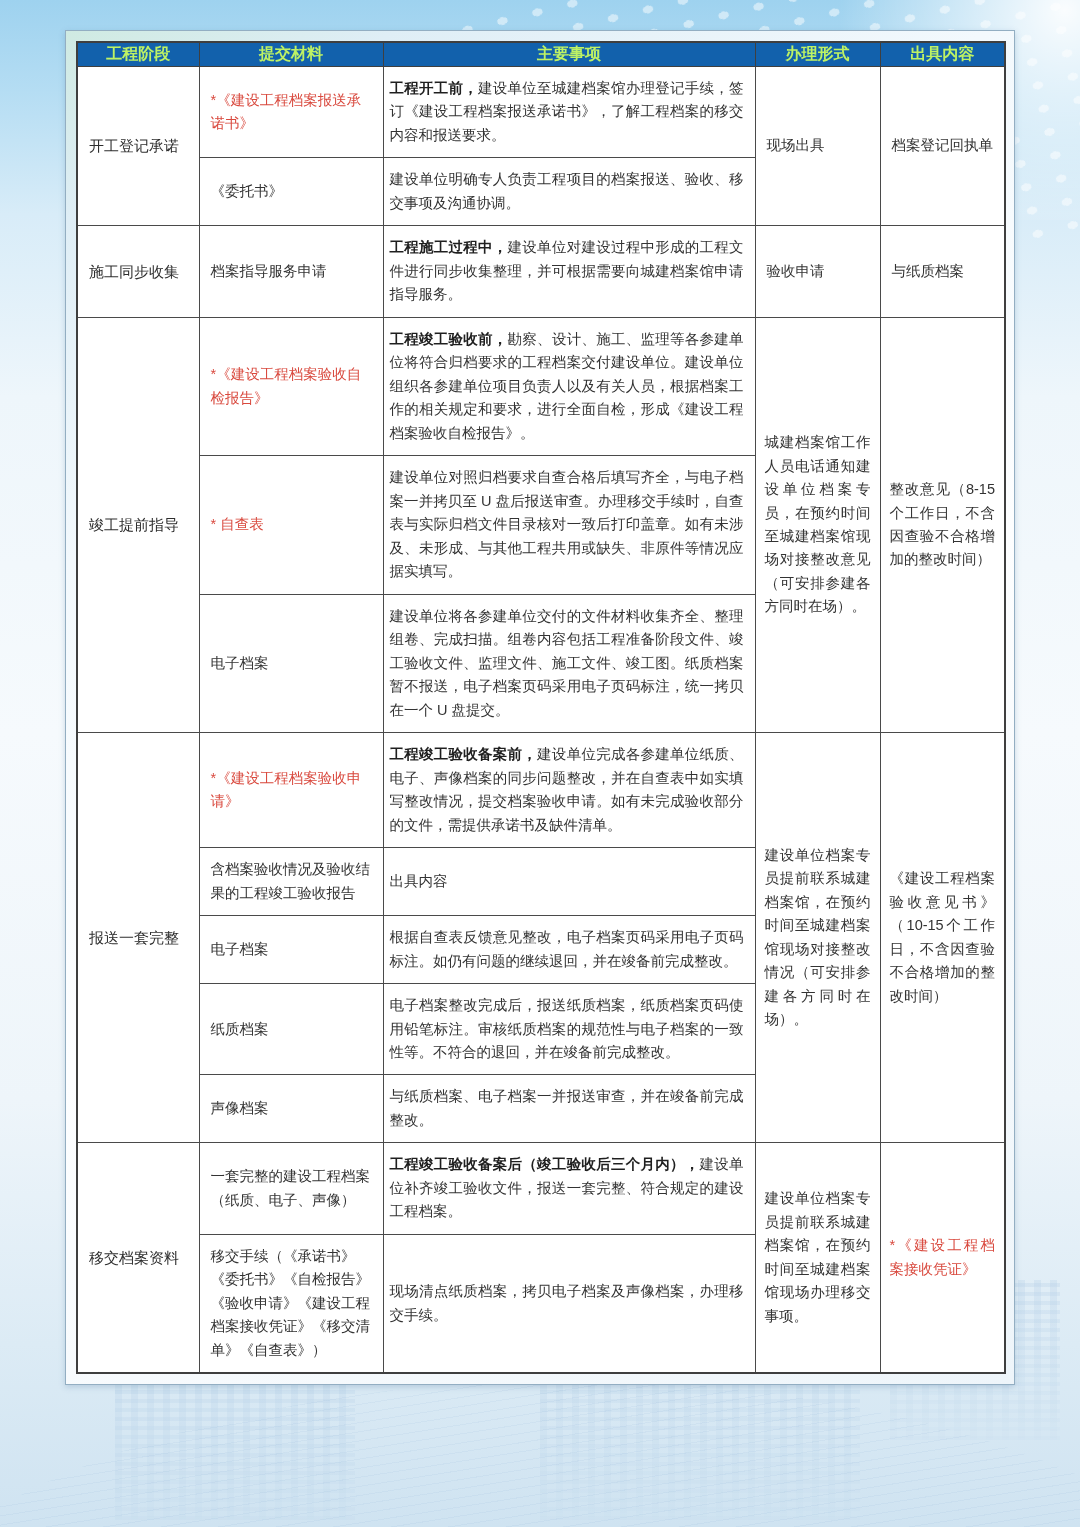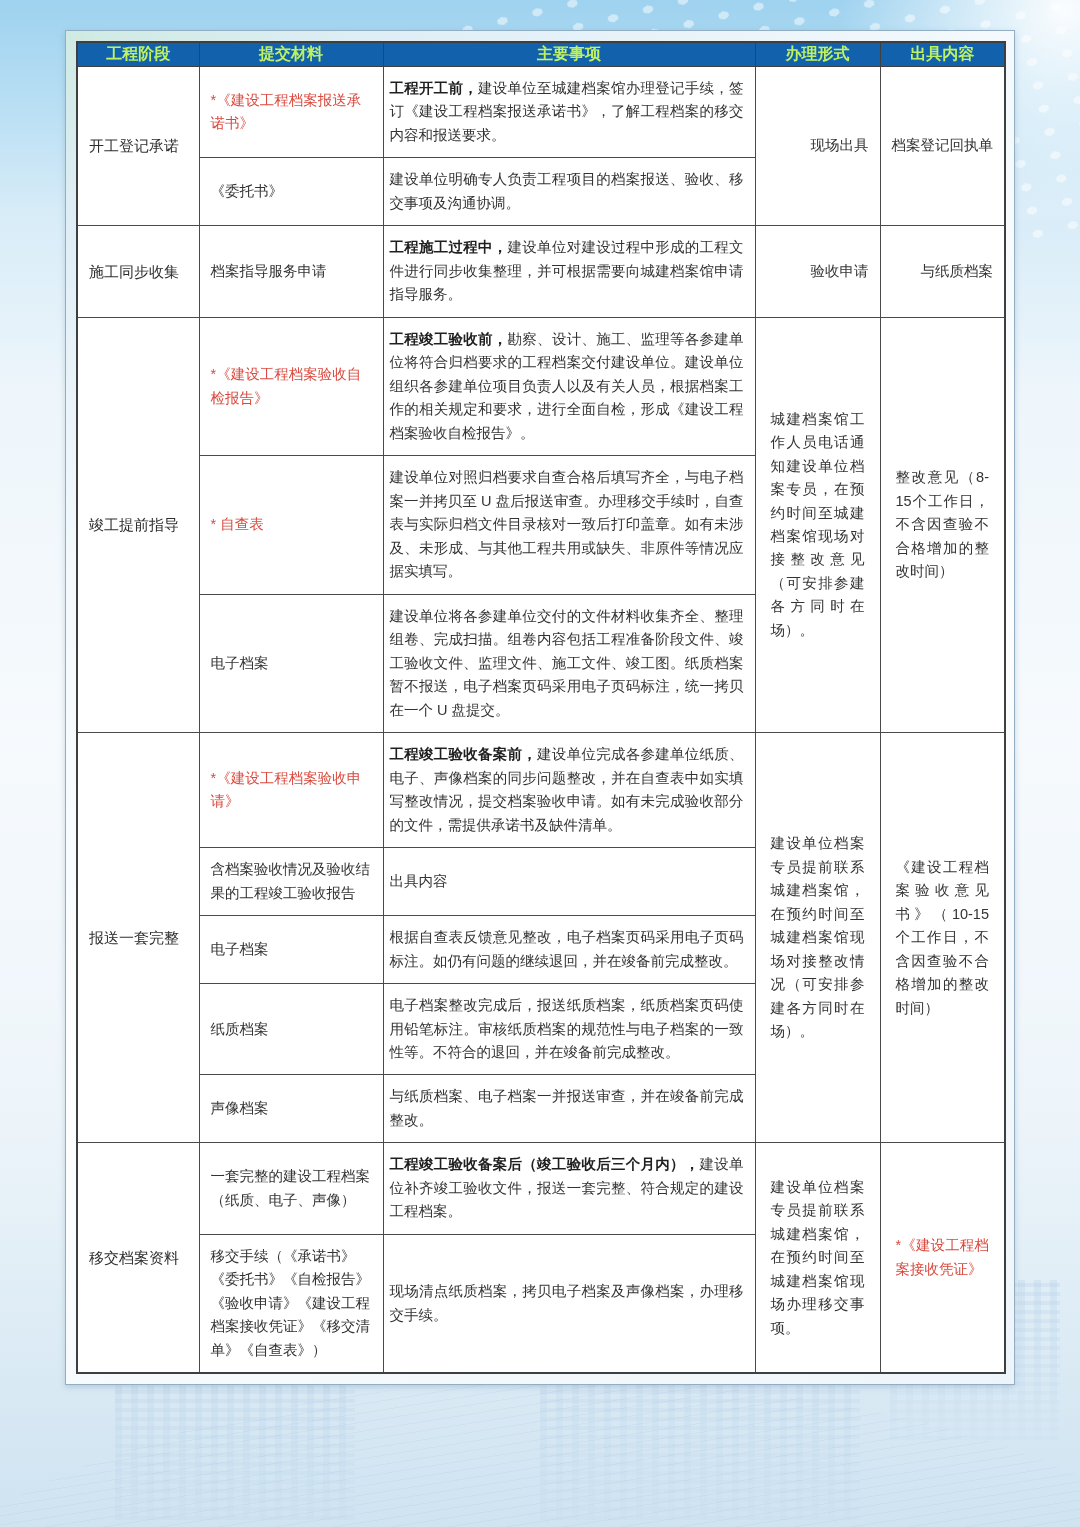--- a/index.html
+++ b/index.html
@@ -72,22 +72,22 @@
   }
   td{
     border:1px solid #4a4a4a;vertical-align:middle;
     font-size:14.5px;color:#333;line-height:1.62;
     padding:10px 11px;background:#fff;
   }
   table{border:2px solid #3f3f3f;}
   td.stage{text-align:left;font-size:15px;color:#2e2e2e;}
   td.mat{text-align:left;}
   td.main{text-align:justify;padding-left:6px;}
-  td.center{text-align:right;}
-  td.longtext{text-align:justify;padding:10px 15px;}
+  td.center{text-align:left;}
+  td.longtext{text-align:justify;padding:10px 9px;}
   .lead{font-weight:bold;color:#1f1f1f;}
   .red{color:#d9493e;}
 </style>
 </head>
 <body>
 
 <div class="poster">
   <div class="deco-dots-tr"></div>
   <div class="deco-glow-tr"></div>
   <div class="deco-pixels a"></div>

